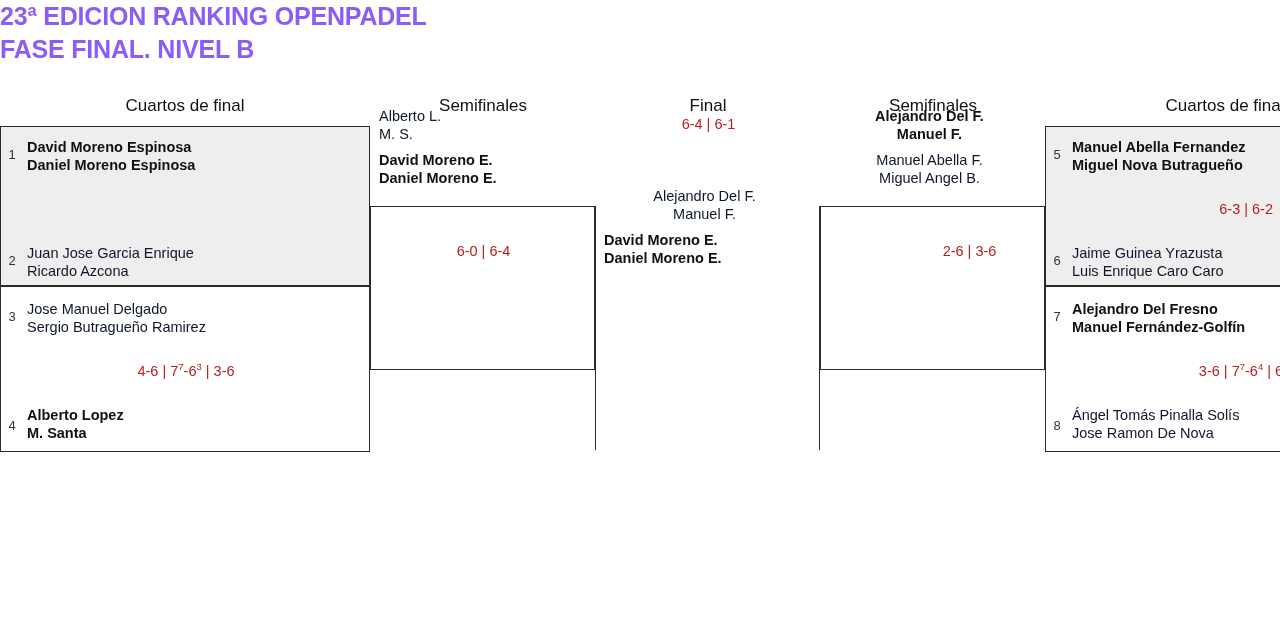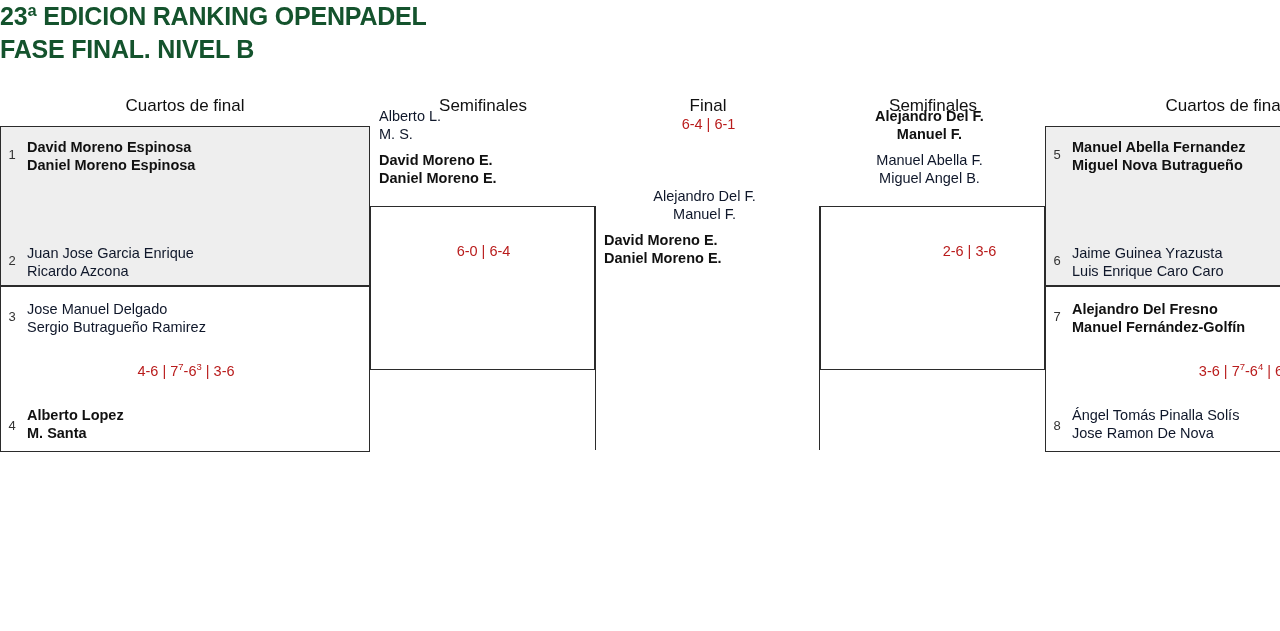--- a/index.html
+++ b/index.html
@@ -8,21 +8,21 @@
     width: 1280px; height: 631px;
     background: #ffffff;
     font-family: "Liberation Sans", sans-serif;
     overflow: hidden;
   }
   #root { position: relative; width: 1280px; height: 631px; }
 
   
   .title {
     position: absolute; left: 0; top: 0;
-    font-size: 25px; font-weight: 700; color: #14532d;
+    font-size: 25px; font-weight: 700; color: #8b5cf6;
     letter-spacing: -0.2px; line-height: 33px;
     white-space: pre-line;
   }
   .logo { position: absolute; right: 6px; top: 4px; width: 232px; height: 62px; }
 
   
   .round-head {
     position: absolute; top: 96px;
     font-size: 17px; color: #111111; text-align: center;
     white-space: nowrap;
@@ -112,20 +112,21 @@
     <div class="team loser ralign" style="left:0px; top:-38px; width:217px;">Miguel Angel B.</div>
     <div class="score c" style="left:0px; top:36px; width:225px;margin-left:36px;">2-6 | 3-6</div>
     <div class="team winner ralign" style="left: 0px; top: -100px; width: 217px;">Alejandro Del F.</div>
     <div class="team winner ralign" style="left: 0px; top: -82px; width: 217px;">Manuel F.</div>
   </div>
 
   <div class="match shaded" style="left:1045px; top:126px; width:370px; height:160px;">
     <div class="seed" style="left: 2px; top: 20px;">5</div>
     <div class="team winner" style="left: 26px; top: 11px;">Manuel Abella Fernandez</div>
     <div class="team winner" style="left: 26px; top: 29px;">Miguel Nova Butragueño</div>
+    <div class="score r" style="left: 0px; top: 74px; width: 227px;">6-3 | 6-2</div>
     <div class="seed" style="left: 2px; top: 126px;">6</div>
     <div class="team loser" style="left: 26px; top: 117px;">Jaime Guinea Yrazusta</div>
     <div class="team loser" style="left: 26px; top: 135px;">Luis Enrique Caro Caro</div>
   </div>
 
   <div class="match" style="left:1045px; top:286px; width:370px; height:166px;">
     <div class="seed" style="left: 2px; top: 22px;">7</div>
     <div class="team winner" style="left: 26px; top: 13px;">Alejandro Del Fresno</div>
     <div class="team winner" style="left: 26px; top: 31px;">Manuel Fernández-Golfín</div>
     <div class="score r" style="left: 0px; top: 76px; width: 250px;">3-6 | 7<sup>7</sup>-6<sup>4</sup> | 6-3</div>

